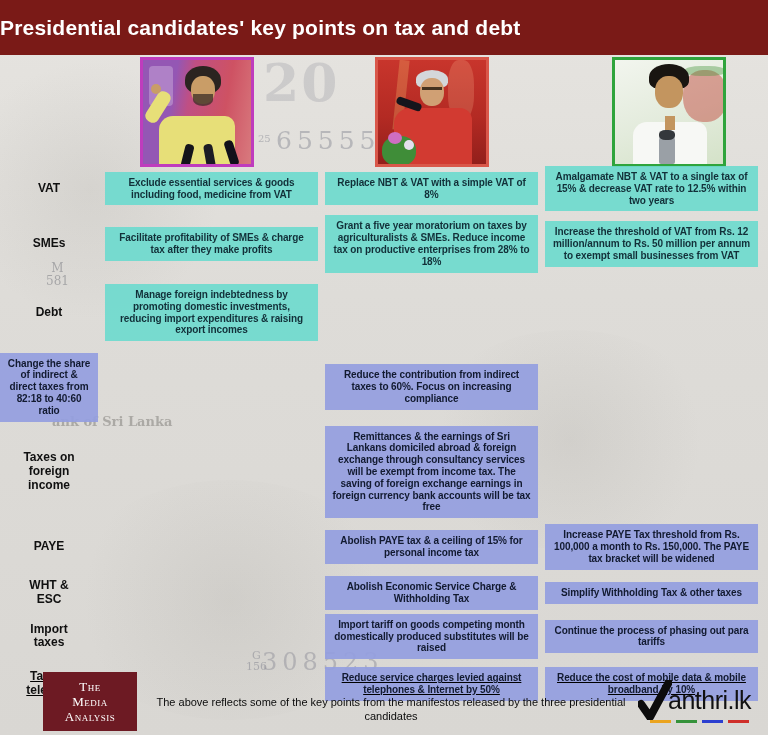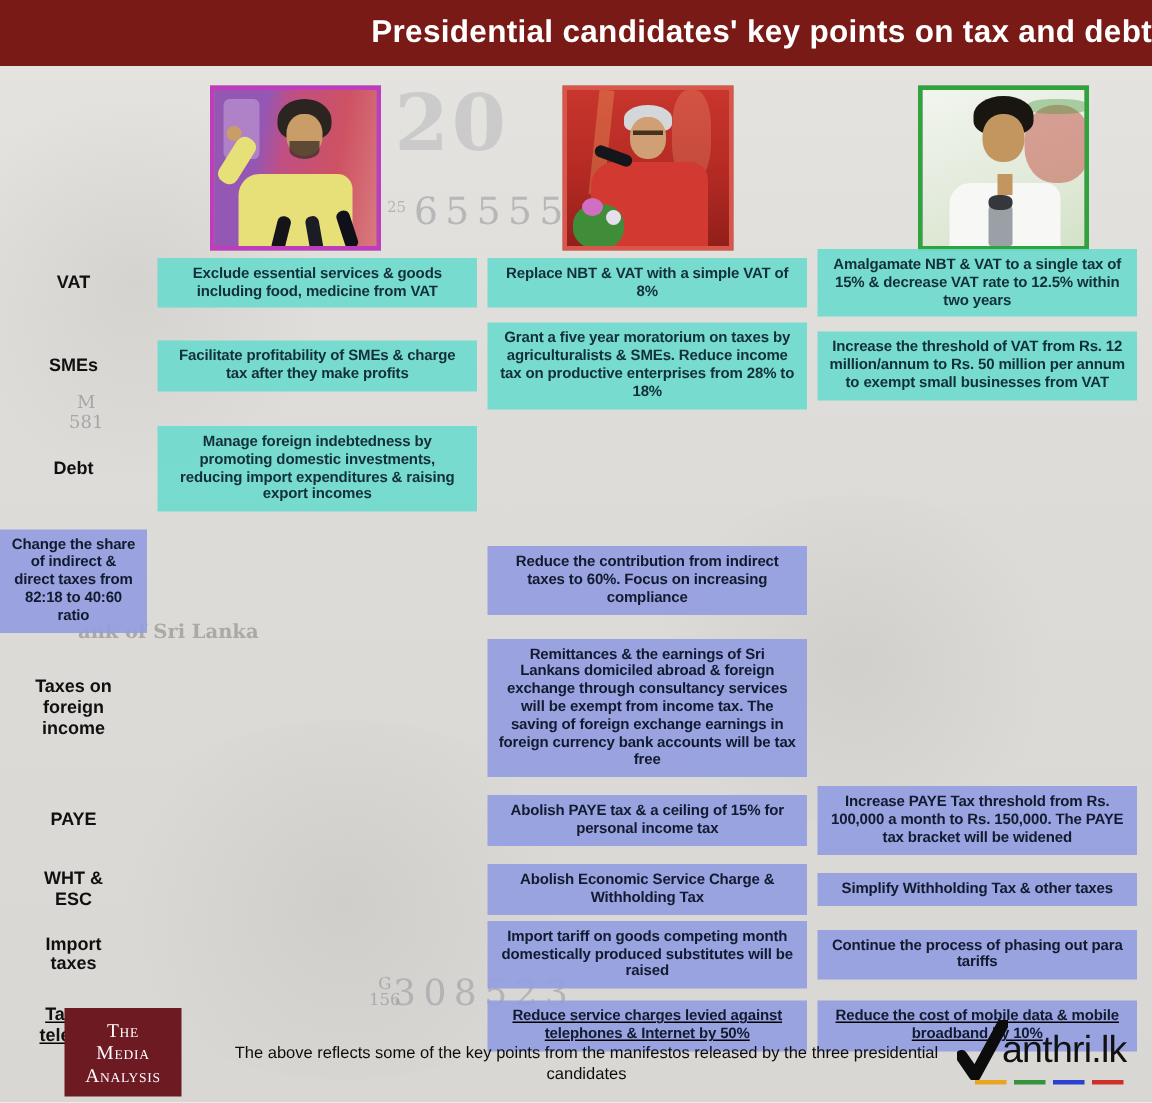--- a/index.html
+++ b/index.html
@@ -13,22 +13,22 @@
   .wm-20{left:263px;top:52px;font-size:52px;font-weight:bold;color:rgba(150,150,158,.30);letter-spacing:2px;}
   .wm-serial-top{left:276px;top:126px;font-size:25px;letter-spacing:5px;color:rgba(140,142,152,.50);}
   .wm-frac-top{left:258px;top:134px;font-size:10px;line-height:10px;text-align:center;color:rgba(140,142,152,.55);}
   .wm-ledger{left:46px;top:262px;font-size:12px;line-height:13px;text-align:center;color:rgba(120,122,130,.55);}
   .wm-bank{left:52px;top:414px;font-size:13px;font-weight:bold;color:rgba(110,108,104,.45);}
   .wm-frac-bot{left:246px;top:650px;font-size:11px;line-height:11px;text-align:center;color:rgba(140,142,152,.6);}
   .wm-serial-bot{left:262px;top:648px;font-size:24px;letter-spacing:5px;color:rgba(150,150,158,.55);}
   .wm-blob{position:absolute;border-radius:50%;background:radial-gradient(circle,rgba(160,158,152,.18),rgba(160,158,152,0) 70%);}
 
   
-  .titlebar{position:absolute;left:0;top:0;width:768px;height:44px;background:#7a1a17;
-            display:flex;align-items:center;justify-content:flex-end;}
+  .titlebar{position:absolute;left:0;top:0;width:768px;height:55px;background:#7a1a17;
+            display:flex;align-items:center;justify-content:flex-start;}
   .titlebar span{color:#fff;font-size:21px;font-weight:bold;letter-spacing:.2px;}
 
   
   .photo{position:absolute;top:57px;width:108px;height:104px;border:3px solid #000;overflow:hidden;background:#888;}
   .photo .part{position:absolute;}
   .photo1{left:140px;border-color:#bf3cbd;}
   .photo2{left:375px;border-color:#d9574a;}
   .photo3{left:612px;border-color:#2fa43c;}
 
   
@@ -38,21 +38,21 @@
   .cellwrap{display:flex;align-items:center;justify-content:center;height:100%;}
   .box{width:100%;box-sizing:border-box;display:flex;align-items:center;justify-content:center;
        text-align:center;padding:5px 7px;font-size:10px;font-weight:bold;line-height:1.18;letter-spacing:-.1px;}
   .box.cyan{background:rgba(110,218,206,.92);color:#123039;}
   .box.purple{background:rgba(148,158,224,.92);color:#121a30;}
   .r-vat{min-height:44px;}.r-smes{min-height:54px;}.r-debt{min-height:72px;}
   .r-di{min-height:38px;}.r-tfi{min-height:80px;}.r-paye{min-height:50px;}
   .r-wht{min-height:30px;}.r-imp{min-height:42px;}.r-tel{min-height:42px;text-decoration:underline;}
 
   
-  .media-logo{position:absolute;left:43px;top:672px;width:78px;height:59px;background:#6d1a23;
+  .media-logo{position:absolute;left:43px;top:672px;width:94px;height:59px;background:#6d1a23;
               display:flex;flex-direction:column;align-items:center;justify-content:center;gap:1px;}
   .media-logo span{color:#fff;font-family:"Liberation Serif",serif;font-variant:small-caps;
                    font-size:13px;line-height:14px;letter-spacing:.5px;}
   .footer-note{position:absolute;left:141px;top:696px;width:500px;text-align:center;
                font-size:11px;font-weight:normal;color:#0c0c0c;line-height:1.25;}
   .manthri{position:absolute;right:8px;top:678px;width:122px;height:52px;}
   .manthri .mark{position:absolute;left:0;top:2px;}
   .manthri .brand{position:absolute;left:30px;top:8px;font-size:25px;color:#111;font-weight:normal;letter-spacing:-.5px;}
   .manthri .bars{position:absolute;left:12px;top:42px;display:flex;gap:5px;}
   .manthri .bars i{display:block;width:21px;height:3px;}

